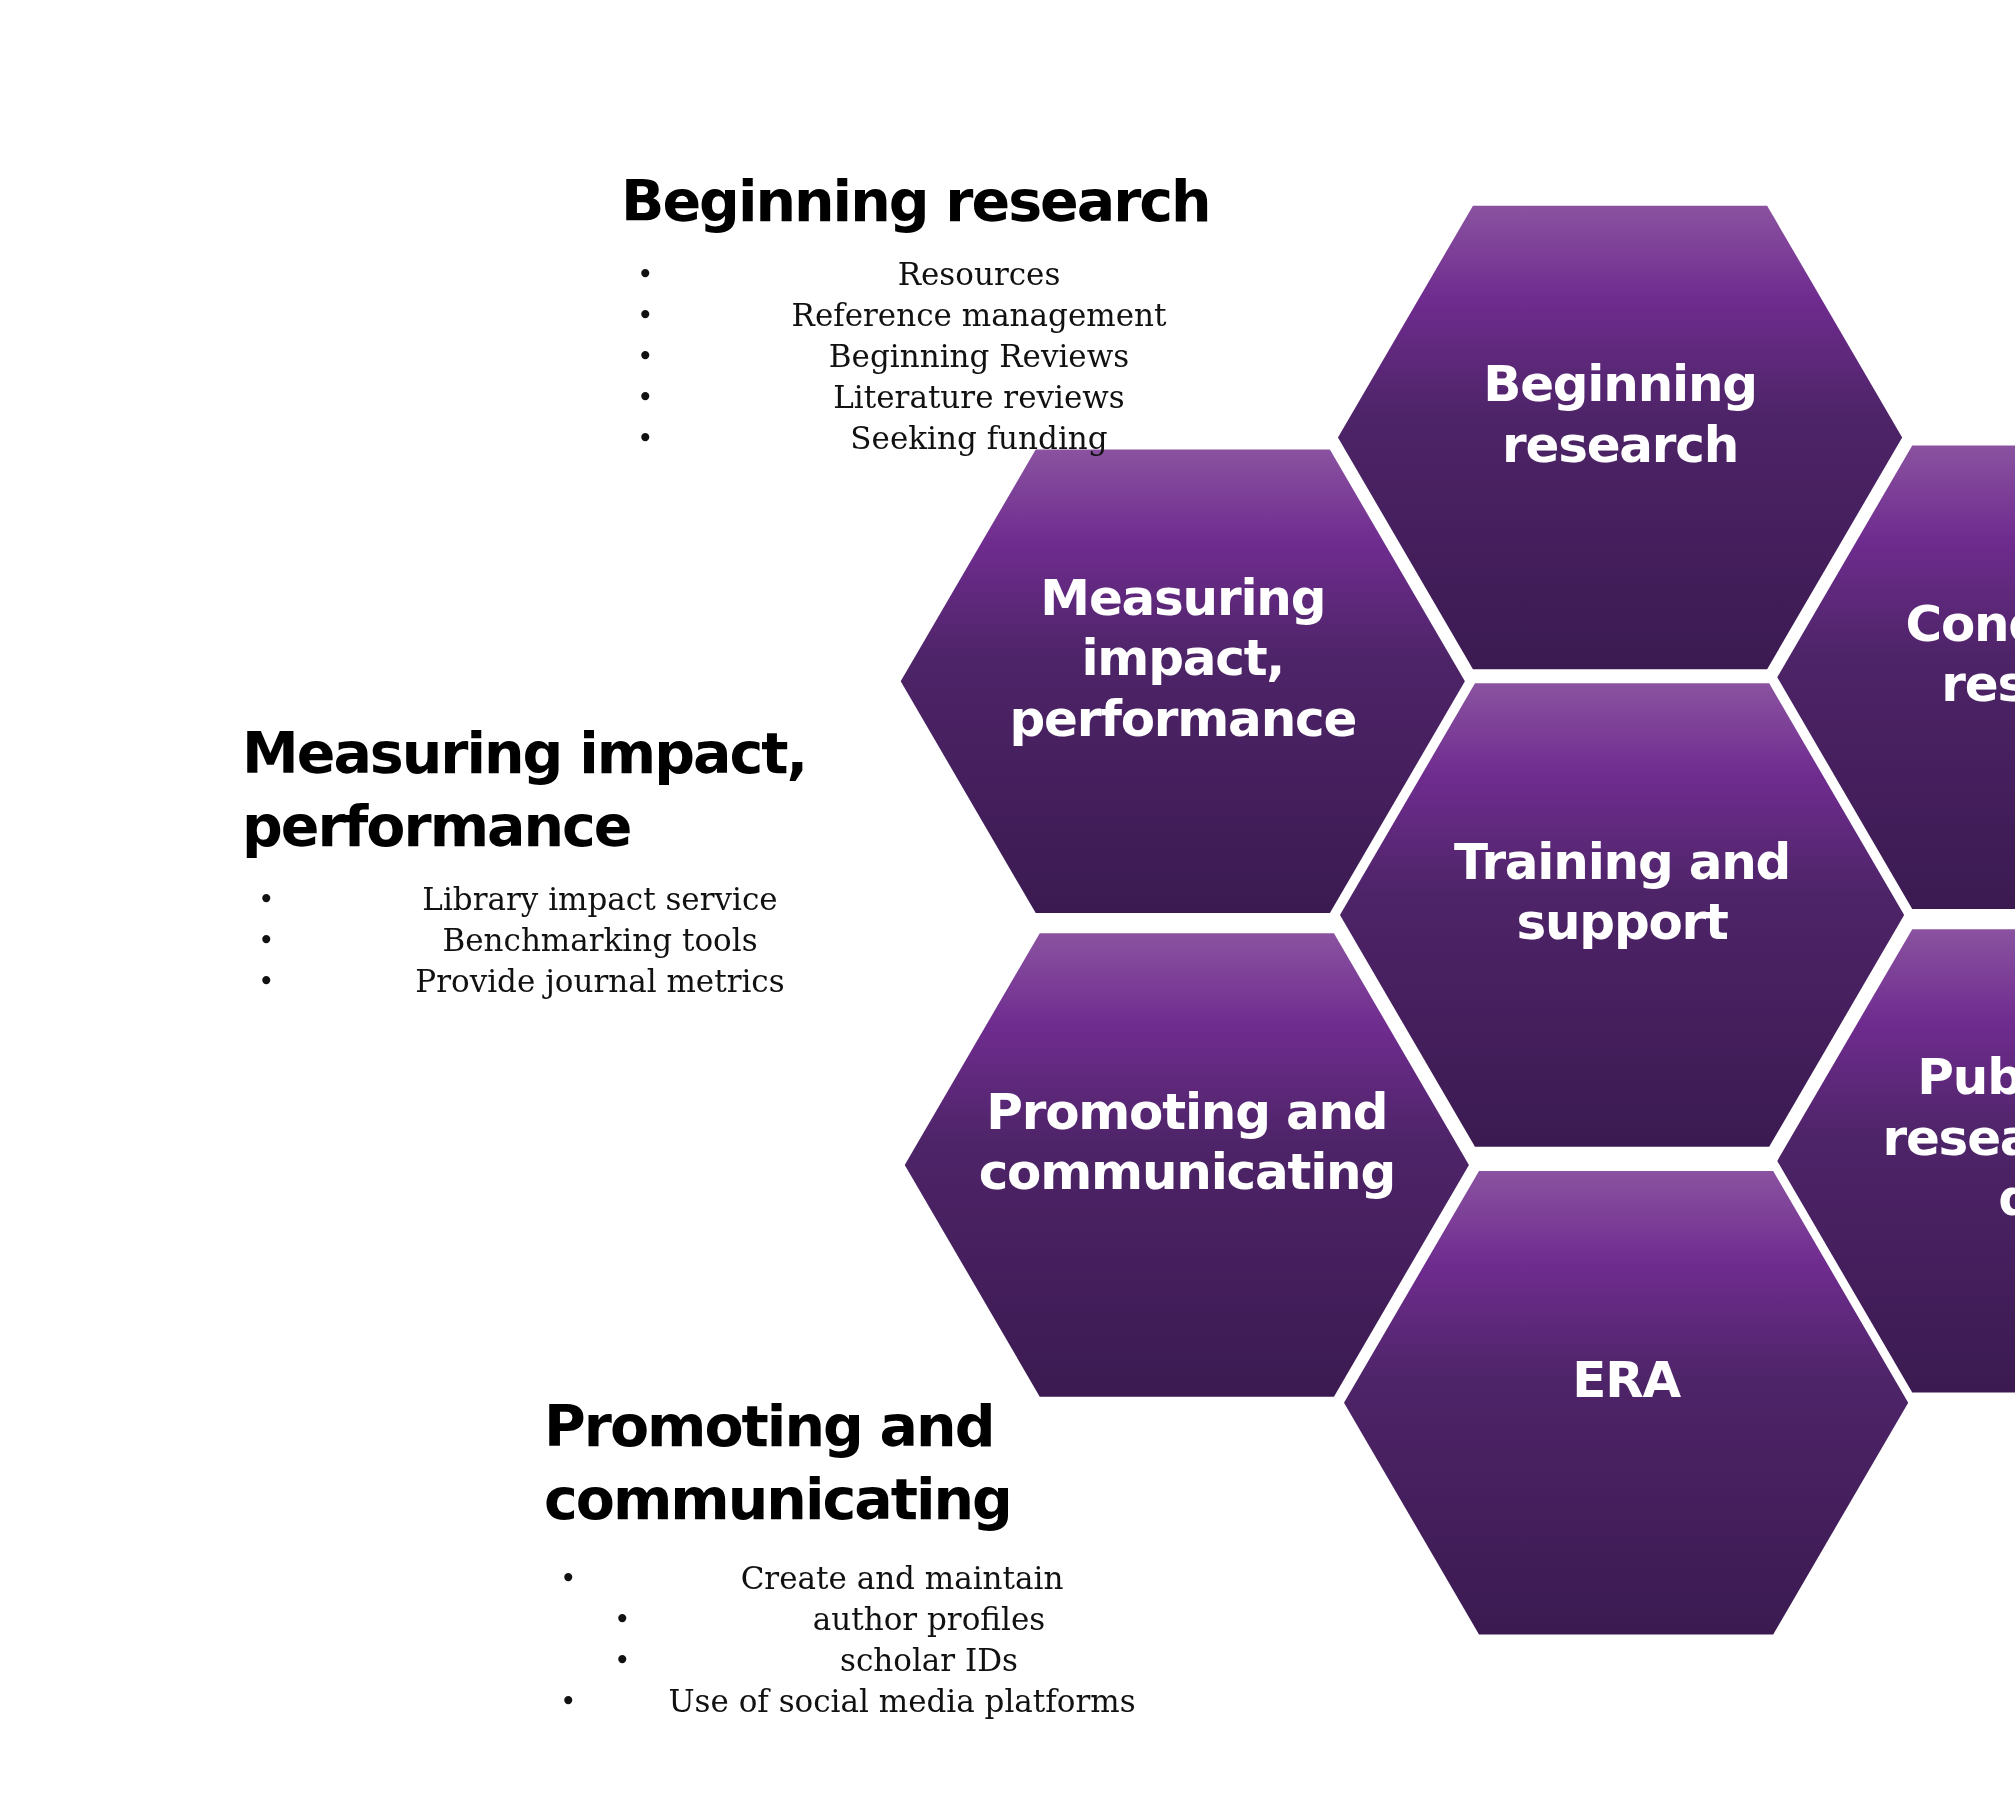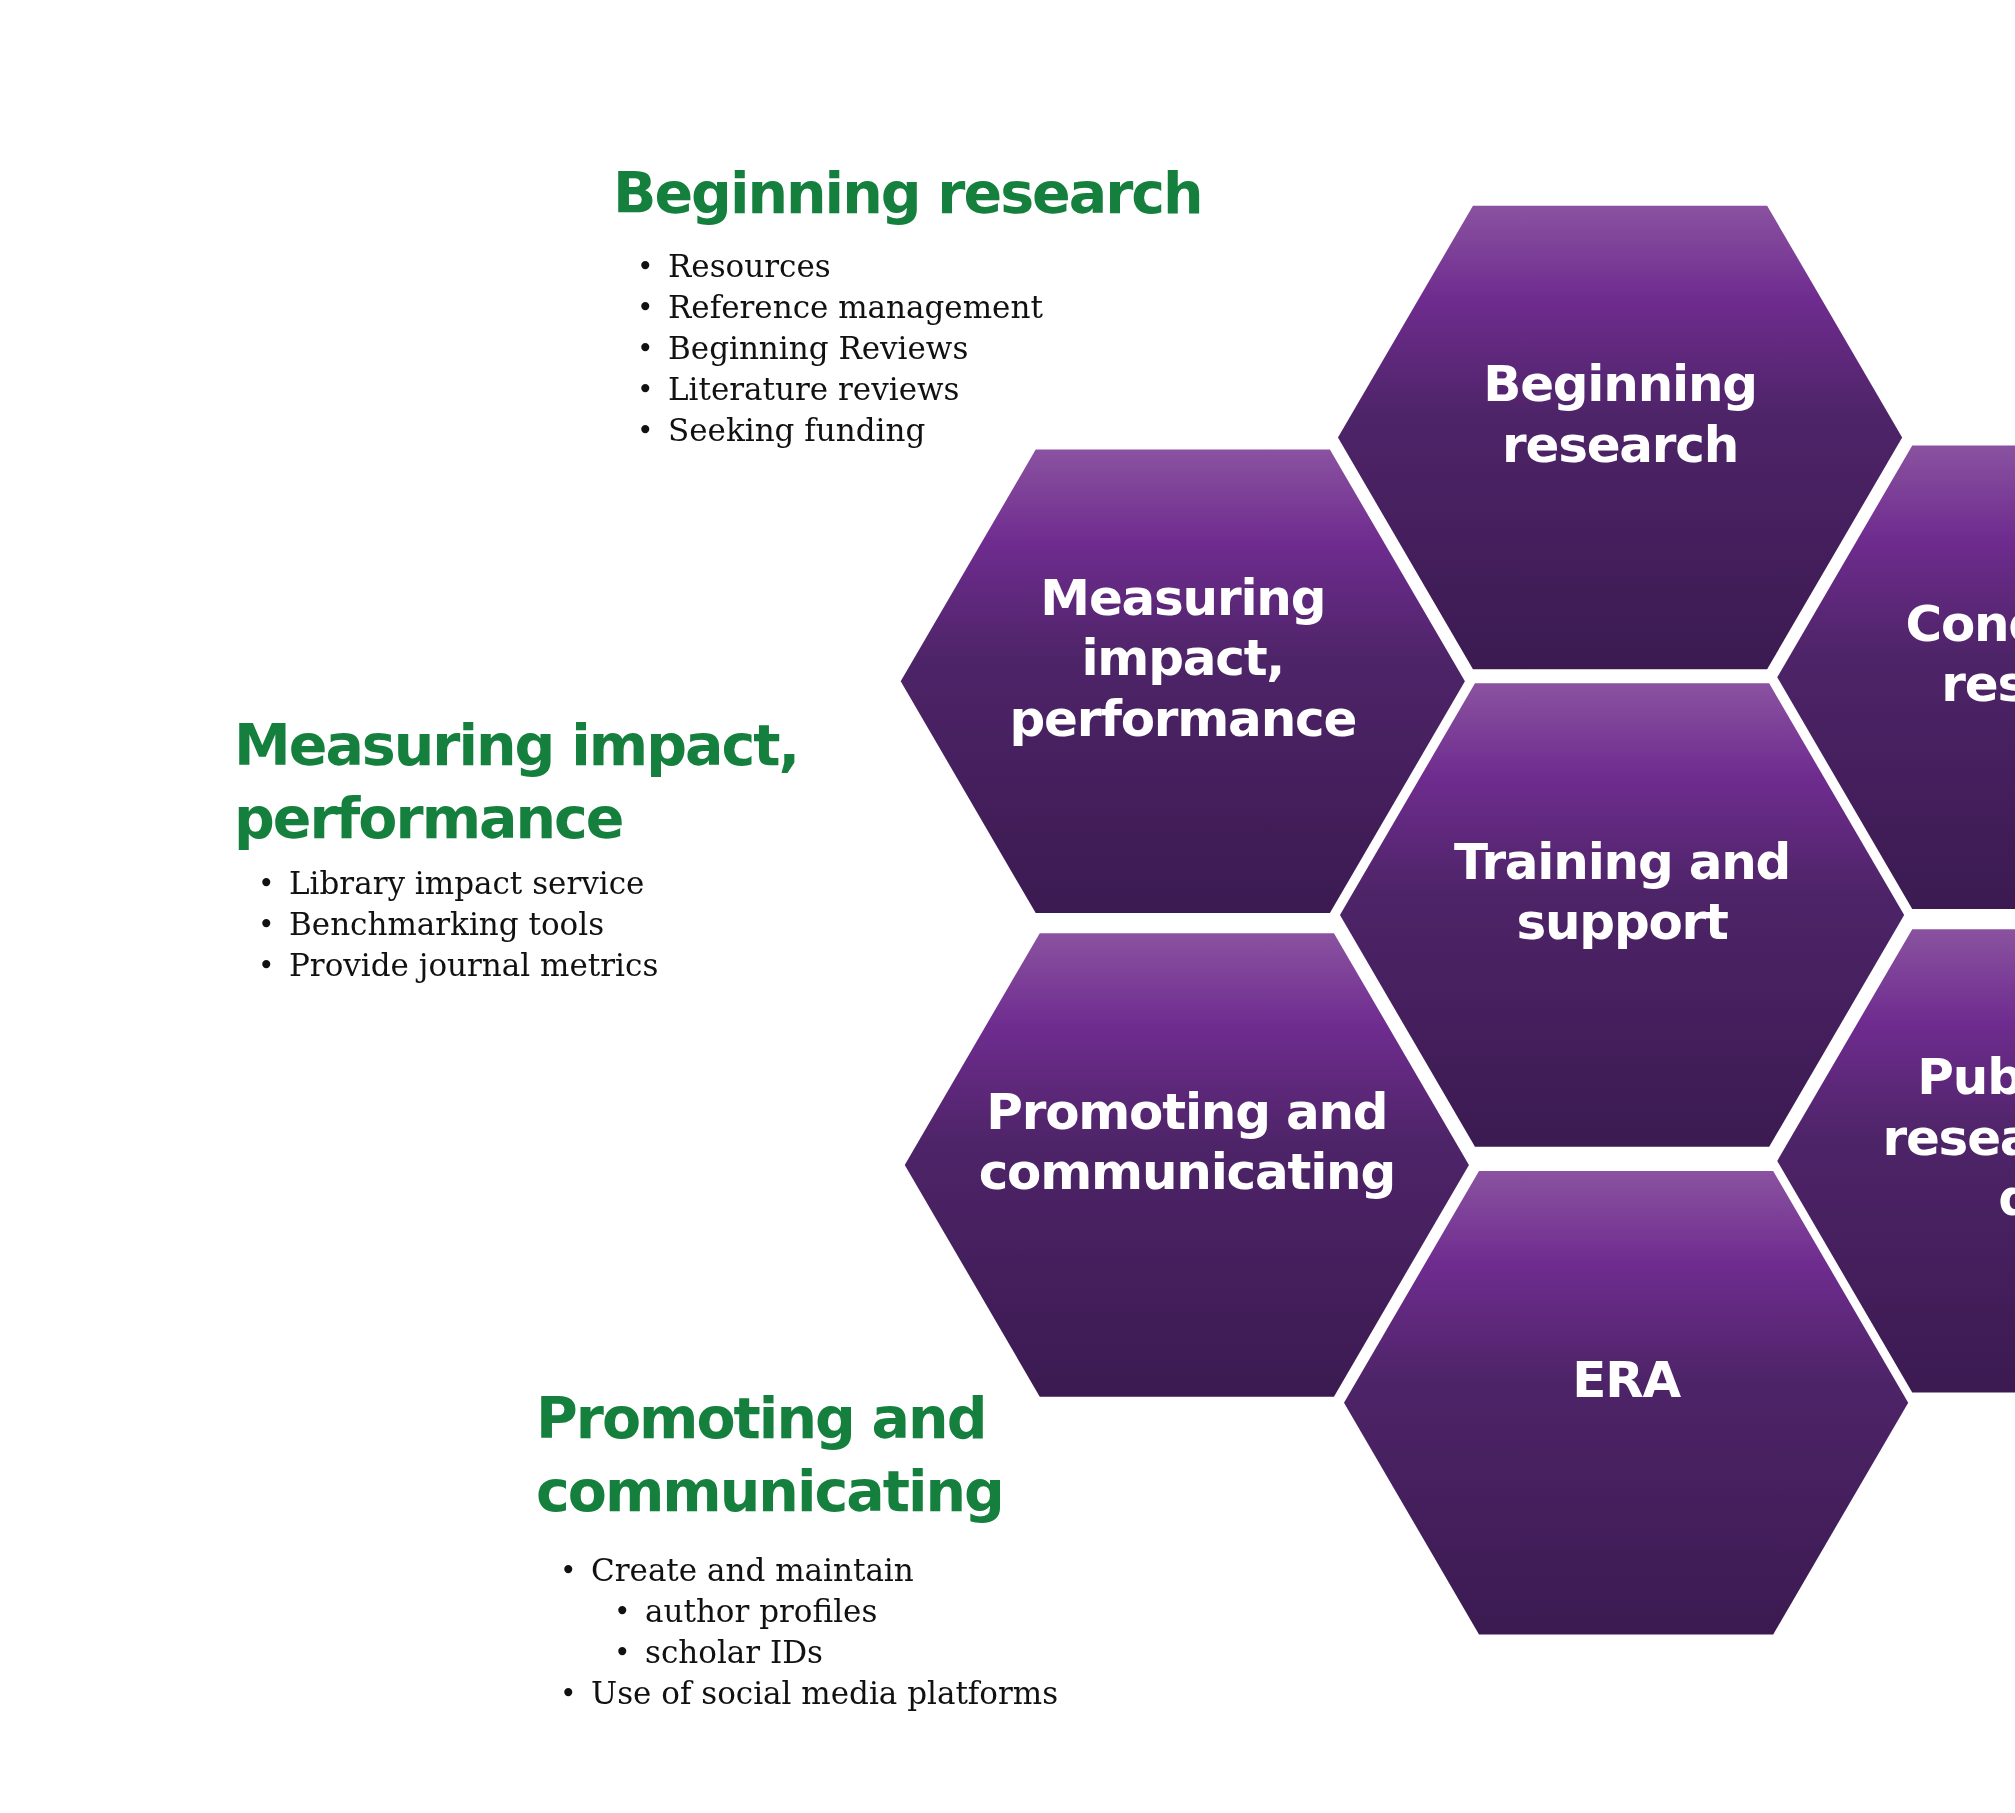--- a/index.html
+++ b/index.html
@@ -8,38 +8,38 @@
   .hex-label {
     font-family: "DejaVu Sans", sans-serif;
     font-weight: bold;
     fill: #ffffff;
     font-size: 124px;
     text-anchor: middle;
     letter-spacing: -3px;
   }
   .section { position: absolute; color: #3d1452; }
   .section h2 {
-    margin: 8px;
+    margin: 16px;
     font-family: "DejaVu Sans", sans-serif;
     font-weight: bold;
     font-size: 57px;
     line-height: 73px;
     letter-spacing: -2px;
-    color: #15803d;
+    color: #000000;
   }
   .section ul {
     margin: 0;
     padding: 0;
     list-style: none;
     font-family: "DejaVu Serif", serif;
     font-size: 31px;
     line-height: 41px;
     color: #111111;
   }
-  .section ul li { position: relative; padding-left: 31px; white-space: nowrap; }
+  .section ul li { position: relative; padding-left: 31px; white-space: nowrap; text-align: center; }
   .section ul li::before {
     content: "\2022";
     position: absolute;
     left: 0;
     top: 0;
     font-size: 28px;
   }
   .section ul li.sub { padding-left: 85px; }
   .section ul li.sub::before { left: 54px; }
 </style>

